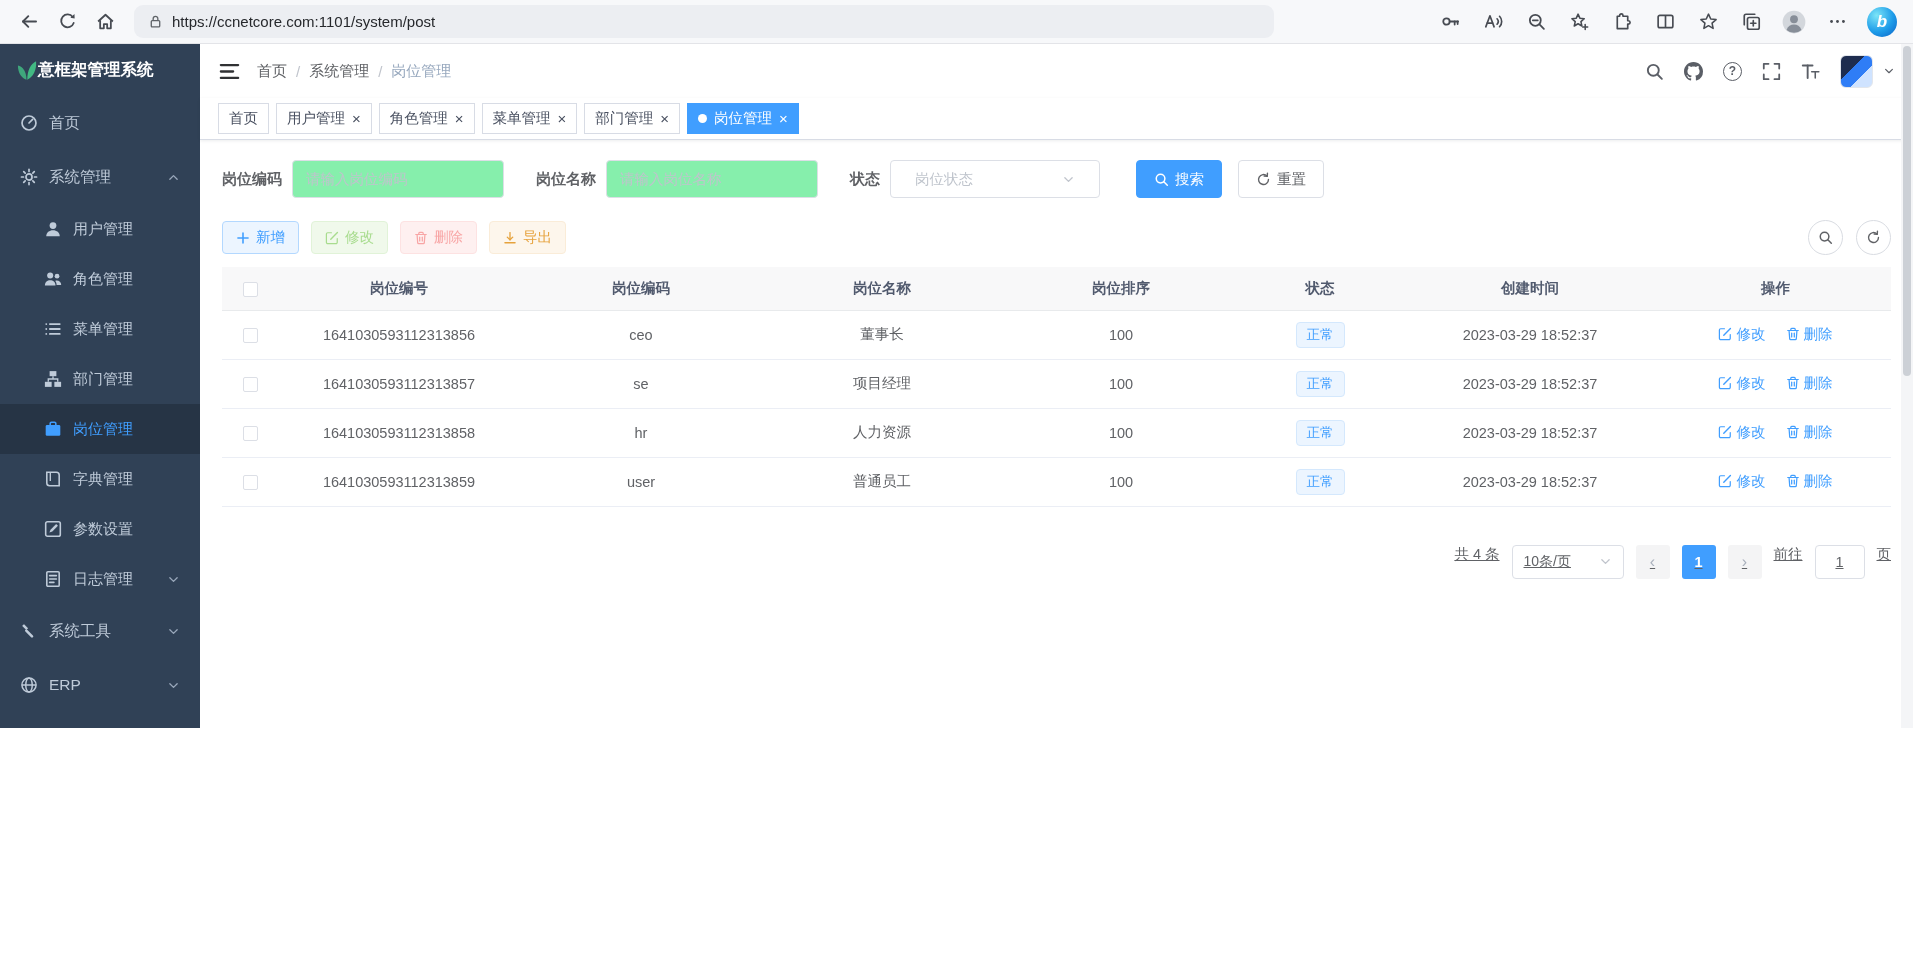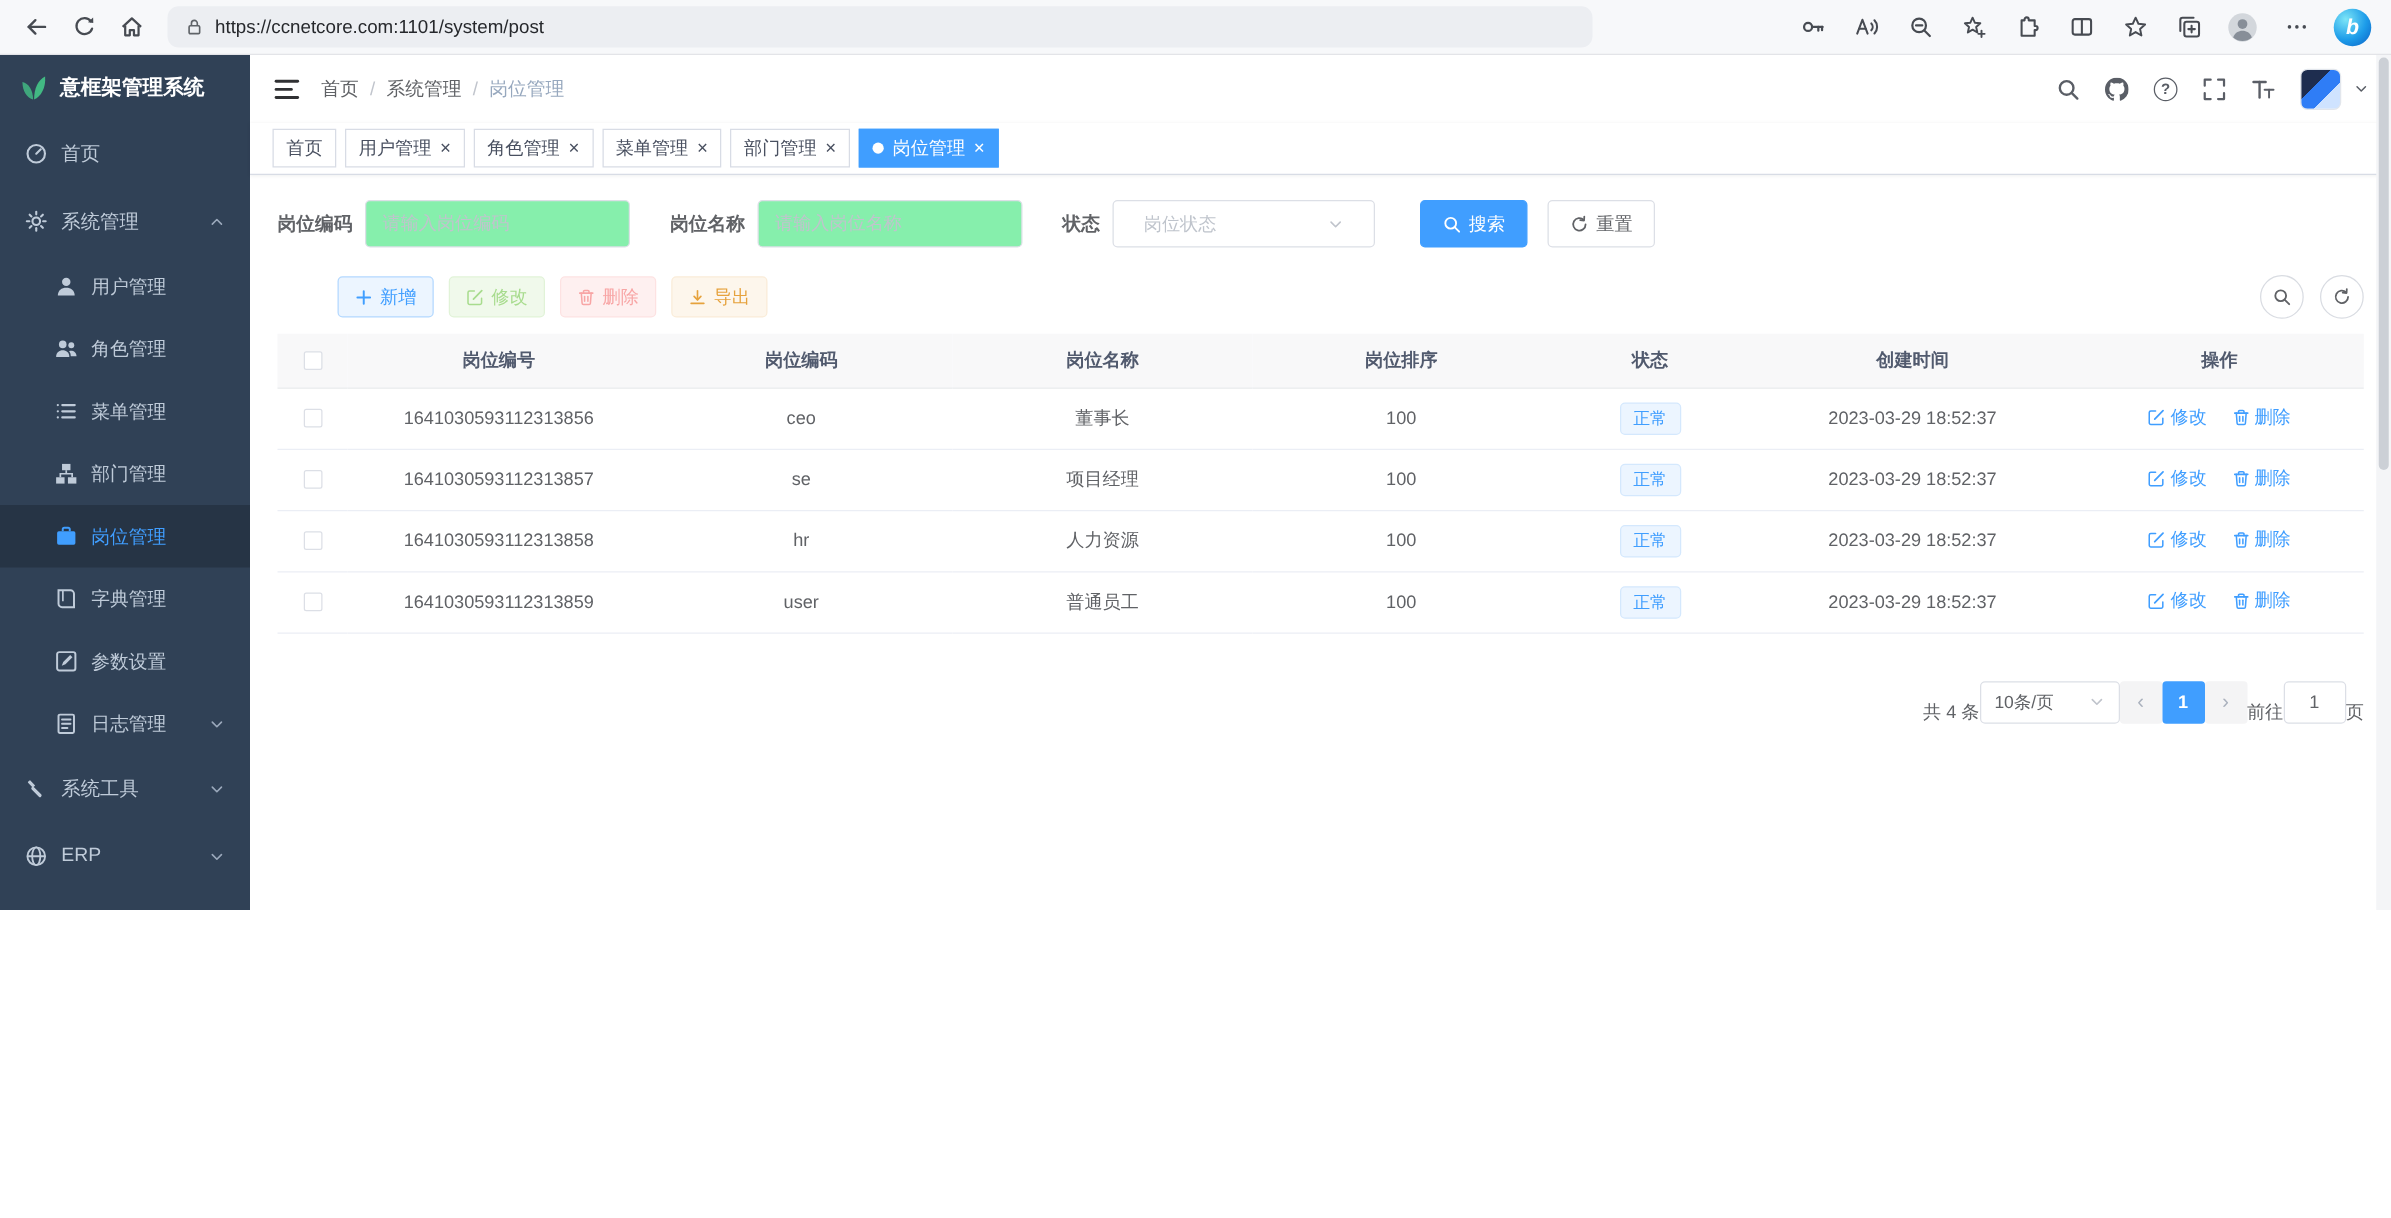--- a/index.html
+++ b/index.html
@@ -23,21 +23,21 @@
   .browser-right { margin-left:auto; display:flex; align-items:center; gap:5px; padding-right:6px; }
   .bing-btn { width:30px; height:30px; border-radius:50%; display:flex; align-items:center; justify-content:center;
               background:radial-gradient(circle at 32% 28%, #7ce5f7, #1d9ce9 55%, #0b5ec4); color:#fff;
               font-weight:bold; font-style:italic; font-size:17px; cursor:pointer; margin-left:6px; }
 
   
   .app { flex:1; display:flex; min-height:0; }
 
   
   .sidebar { width:200px; flex:0 0 200px; background:#304156; overflow:hidden; display:flex; flex-direction:column; }
-  .logo-row { height:52px; flex:0 0 52px; display:flex; align-items:center; gap:10px; padding:0 16px; cursor:pointer; }
+  .logo-row { height:52px; flex:0 0 52px; display:flex; align-items:center; padding:0 16px; cursor:pointer; }
   .logo-row svg { width:22px; height:22px; color:#42b983; flex:0 0 auto; }
   .logo-title { color:#fff; font-weight:bold; font-size:16.5px; white-space:nowrap; }
   .menu { flex:1; }
   .m-item { height:54px; display:flex; align-items:center; gap:11px; padding:0 20px; color:#bfcbd9;
             font-size:15.5px; cursor:pointer; white-space:nowrap; }
   .m-item svg.mi { width:18px; height:18px; flex:0 0 18px; }
   .m-item .chev { margin-left:auto; width:13px; height:13px; color:#9aa8bb; flex:0 0 13px; }
   .chev.up { transform:rotate(180deg); }
   .m-item.sub { height:50px; padding-left:44px; font-size:15px; }
   .m-item.active { color:#409eff; background:#263445; }
@@ -84,21 +84,21 @@
          font-size:14.5px; cursor:pointer; border:1px solid #dcdfe6; background:#fff; color:#606266; }
   .btn svg { width:15px; height:15px; }
   .btn-primary { background:#409eff; border-color:#409eff; color:#fff; margin-left:36px; }
   .btn-plain { margin-left:16px; }
 
   
   .toolbar { display:flex; align-items:center; margin-bottom:12px; }
   .tbtn { height:33px; border-radius:4px; display:inline-flex; align-items:center; gap:6px; padding:0 13px;
           font-size:14.5px; cursor:pointer; border:1px solid; margin-right:12px; }
   .tbtn svg { width:14px; height:14px; }
-  .tbtn.add    { background:#ecf5ff; border-color:#b3d8ff; color:#409eff;margin-left:48px; }
+  .tbtn.add    { background:#ecf5ff; border-color:#b3d8ff; color:#409eff; }
   .tbtn.edit   { background:#f0f9eb; border-color:#e1f3d8; color:#a8dc8e; cursor:not-allowed; }
   .tbtn.del    { background:#fef0f0; border-color:#fde2e2; color:#f8a5a5; cursor:not-allowed; }
   .tbtn.export { background:#fdf6ec; border-color:#faecd8; color:#e6a23c; }
   .tool-icons { margin-left:auto; display:flex; gap:13px; }
   .circle-btn { width:35px; height:35px; border-radius:50%; border:1px solid #d9dce2; background:#fff;
                 display:flex; align-items:center; justify-content:center; color:#606266; cursor:pointer; }
   .circle-btn svg { width:15px; height:15px; }
 
   
   table.grid { width:100%; border-collapse:collapse; table-layout:fixed; }
@@ -108,22 +108,22 @@
              white-space:nowrap; overflow:hidden; }
   .cb { display:inline-block; width:15px; height:15px; border:1px solid #dcdfe6; border-radius:2px; background:#fff;
         vertical-align:middle; cursor:pointer; }
   .tag { display:inline-block; padding:3px 10px; font-size:13.5px; color:#409eff; background:#ecf5ff;
          border:1px solid #d4e8fd; border-radius:4px; }
   .link { color:#409eff; display:inline-flex; align-items:center; gap:4px; font-size:14.5px; cursor:pointer; }
   .link svg { width:14px; height:14px; }
   .link + .link { margin-left:16px; }
 
   
-  .pager { display:flex; align-items:flex-end; justify-content:flex-end; margin-top:38px; 
-           font-size:14.5px; color:#606266; }
+  .pager { display:flex; align-items:flex-start; justify-content:flex-end; margin-top:38px; gap:12px;
+           font-size:14.5px; color:#606266;text-decoration:underline; }
   .psel { width:112px; height:34px; border:1px solid #dcdfe6; border-radius:4px; background:#fff;
           display:flex; align-items:center; padding:0 11px; color:#606266; cursor:pointer; font-size:14px; }
   .pbox { min-width:34px; height:34px; border-radius:3px; background:#f4f4f5; color:#aab1bd;
           display:flex; align-items:center; justify-content:center; font-size:16px; cursor:pointer; }
   .pbox.on { background:#409eff; color:#fff; font-weight:bold; font-size:14.5px; }
   .goto { width:50px; height:34px; border:1px solid #dcdfe6; border-radius:4px; text-align:center;
           font-size:14.5px; color:#606266; outline:none; font-family:inherit; }
 
   
   .scrollbar { position:absolute; right:0; top:44px; bottom:0; width:12px; background:#f4f5f7; }

